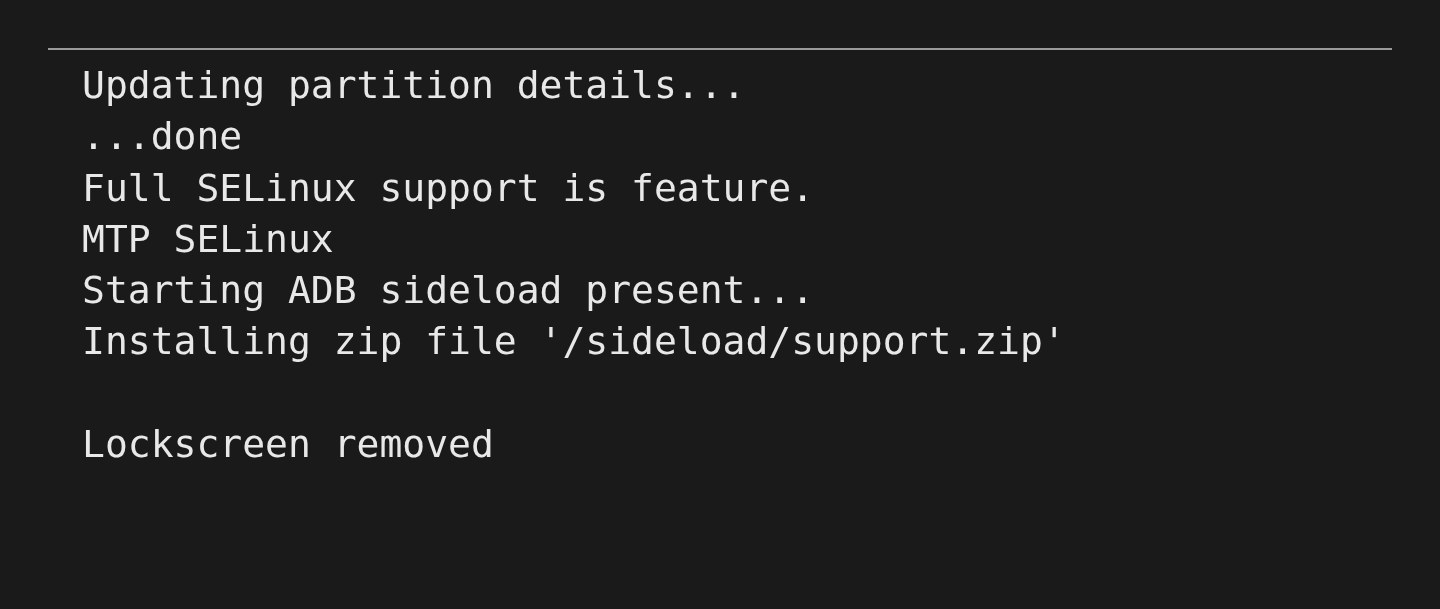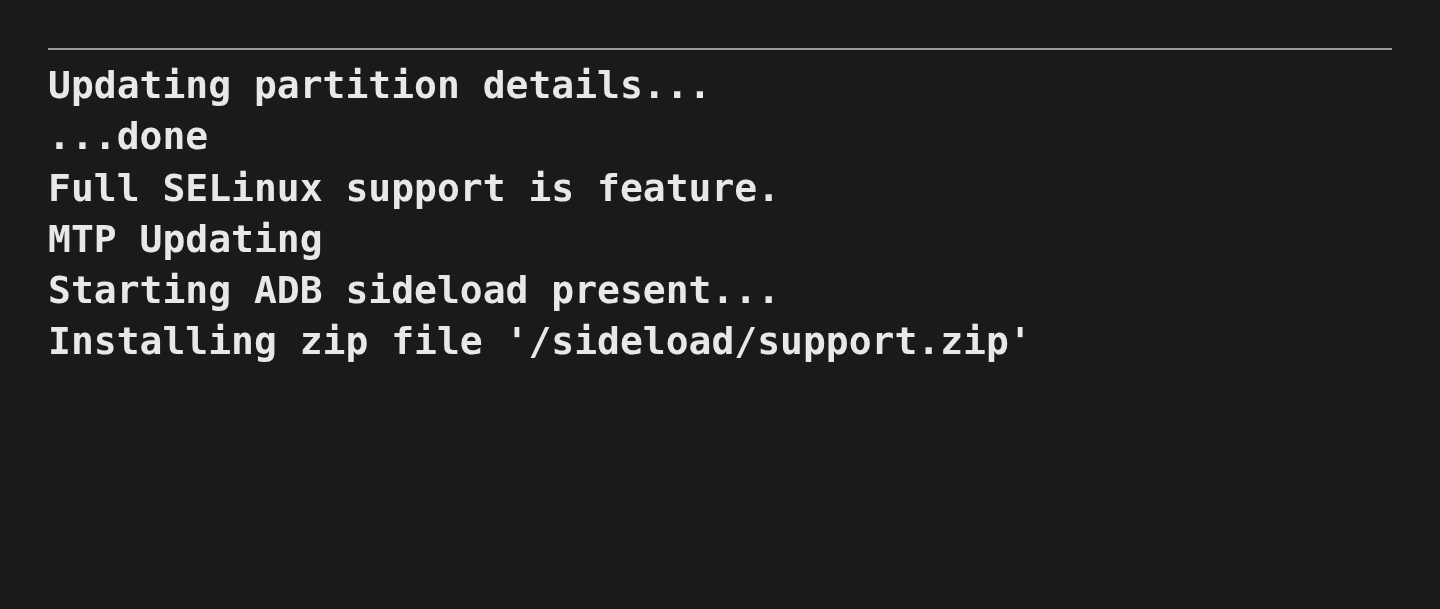--- a/index.html
+++ b/index.html
@@ -23,31 +23,33 @@
       border: none;
       border-top: 2px solid #9a9a9a;
       margin-bottom: 10px;
     }
     .log-line {
       font-size: 38px;
       line-height: 1.35;
       white-space: pre;
       letter-spacing: 0px;
       color: #e8e8e8;
-      font-weight: 700;
+      font-weight: 400;
+      margin-left: 34px;
     }
     .blank-line {
       height: 51px;
     }
   </style>
 </head>
 <body>
 
 <div class="console-container">
   <hr class="divider">
   <div class="log-line">Updating partition details...</div>
   <div class="log-line">...done</div>
   <div class="log-line">Full SELinux support is feature.</div>
-  <div class="log-line">MTP Updating</div>
+  <div class="log-line">MTP SELinux</div>
   <div class="log-line">Starting ADB sideload present...</div>
   <div class="log-line">Installing zip file '/sideload/support.zip'</div>
   <div class="blank-line"></div>
+  <div class="log-line">Lockscreen removed</div>
 </div>
 
 </body></html>

